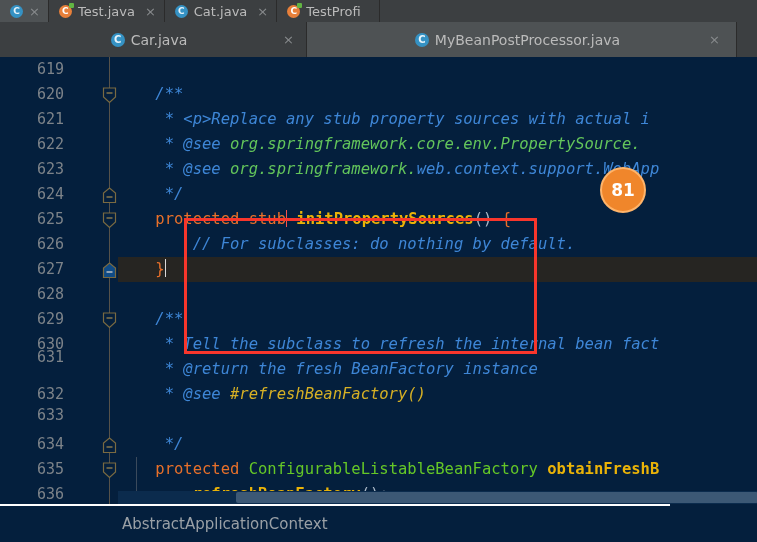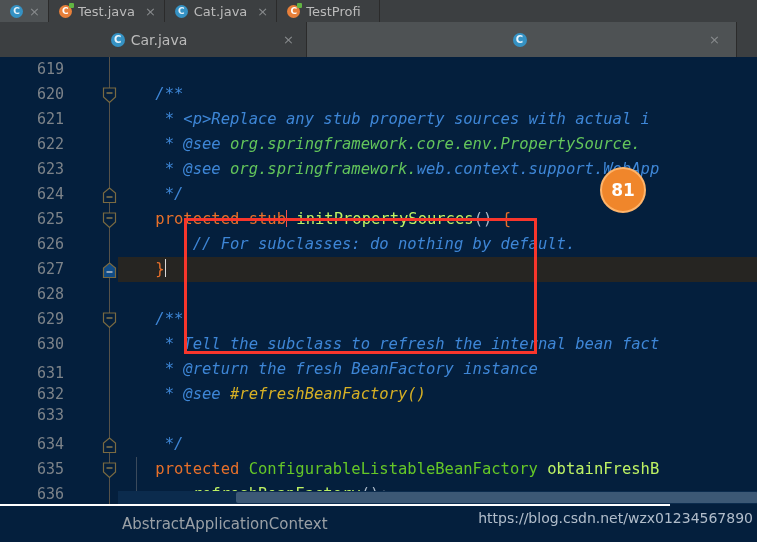--- a/index.html
+++ b/index.html
@@ -99,21 +99,21 @@
   }
   .indentguide {
     position:absolute; width:1px; background:#3b4a5c;
   }
 
   
   .kw   { color:#e8702a; }
   .cmt  { color:#3e86d6; font-style:italic; }
   .cmtg { color:#63c55b; font-style:italic; }
   .cmtlink { color:#d6b025; font-style:italic; }
-  .fn   { color:#bef264; }
+  .fn   { color:#eab308;font-weight:bold; }
   .type { color:#65c727; }
   .punct{ color:#a9b7c6; }
   .brace{ color:#e8702a; }
 
   .caret {
     display:inline-block; width:1px; height:18px;
     background:#d9d9d9; vertical-align:-3px;
   }
   .caret.red { background:#f8534c; }
 
@@ -194,20 +194,21 @@
   </div>
 
   <div class="tabbar row2">
     <div class="tab r2 dim" style="width:307px; justify-content:center;">
       <span class="ticon cls">C</span>
       <span class="tlabel">Car.java</span>
       <span class="tclose" style="position:absolute; right:12px;">×</span>
     </div>
     <div class="tab r2" style="width:430px; justify-content:center; background:#4e5254;">
       <span class="ticon cls">C</span>
+      <span class="tlabel">MyBeanPostProcessor.java</span>
       <span class="tclose" style="position:absolute; right:16px;">×</span>
     </div>
   </div>
 
   <div class="editor">
 
     <div class="cline-hl" style="top:200px;"></div>
 
     <div class="gutter">
       <div class="vline"></div>
@@ -217,21 +218,21 @@
       <div class="lnum" style="top:50px;">621</div>
       <div class="lnum" style="top:75px;">622</div>
       <div class="lnum" style="top:100px;">623</div>
       <div class="lnum" style="top:125px;">624</div>
       <div class="lnum" style="top:150px;">625</div>
       <div class="lnum" style="top:175px;">626</div>
       <div class="lnum" style="top:200px;">627</div>
       <div class="lnum" style="top:225px;">628</div>
       <div class="lnum" style="top:250px;">629</div>
       <div class="lnum" style="top:275px;">630</div>
-      <div class="lnum" style="top:304px;padding-left:18px;">631</div>
+      <div class="lnum" style="top:288px;padding-left:18px;">631</div>
       <div class="lnum" style="top:325px;">632</div>
       <div class="lnum" style="top:346px;">633</div>
       <div class="lnum" style="top:375px;">634</div>
       <div class="lnum" style="top:400px;">635</div>
       <div class="lnum" style="top:425px;">636</div>
 
       <div class="fold" style="top:25px;">
         <svg width="15" height="17" viewBox="0 0 15 17">
             <path d="M1.5 1 H13.5 V10 L7.5 15.5 L1.5 10 Z" fill="#041f3d" stroke="#7a6a41" stroke-width="1.2"></path>
             <line x1="4.5" y1="6" x2="10.5" y2="6" stroke="#8e7c4d" stroke-width="1.4"></line>
@@ -321,14 +322,13 @@
 
     <div class="hscroll" style="left:118px;">
       <div class="thumb" style="left:118px; width:522px;"></div>
     </div>
   </div>
 
   <div class="breadcrumb">
     <span class="crumb">AbstractApplicationContext</span>
   </div>
 
-  <div class="watermark">https://blog.csdn.net/wzx01234567890</div>
 </div>
 
 </body></html>

